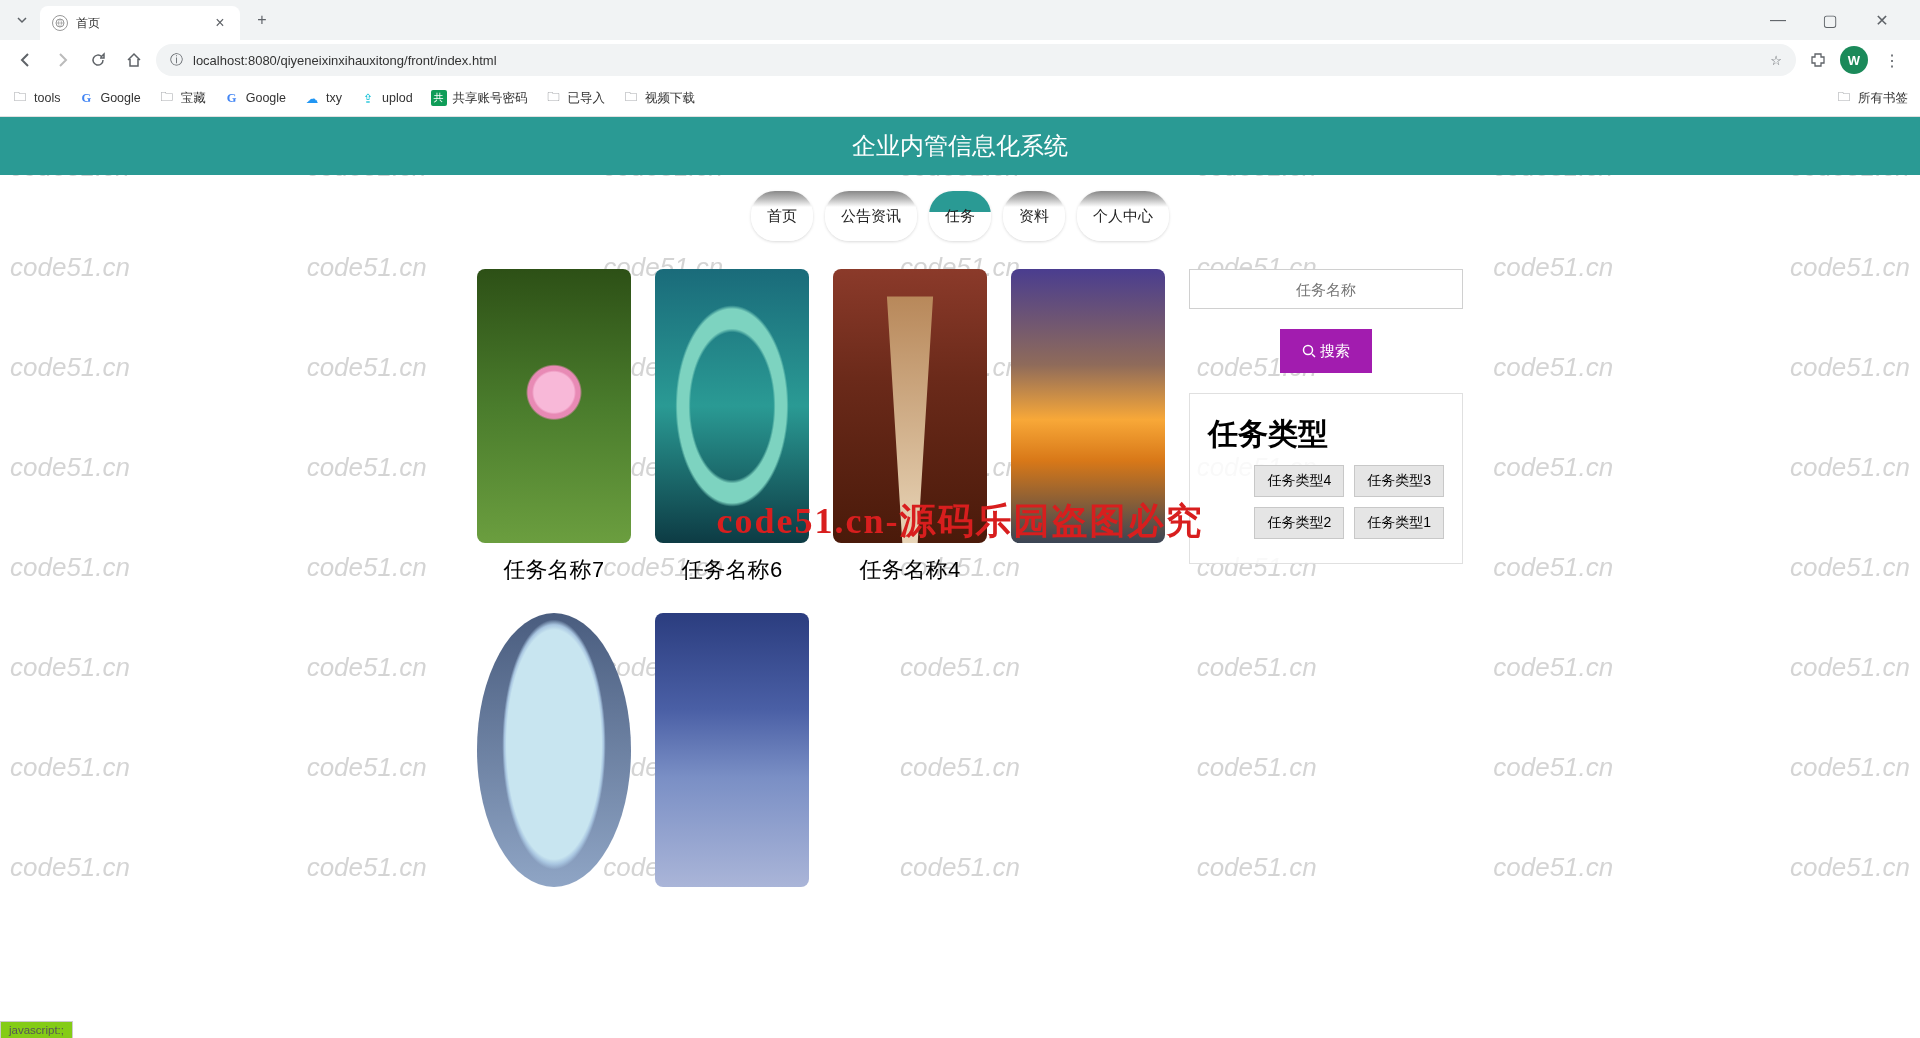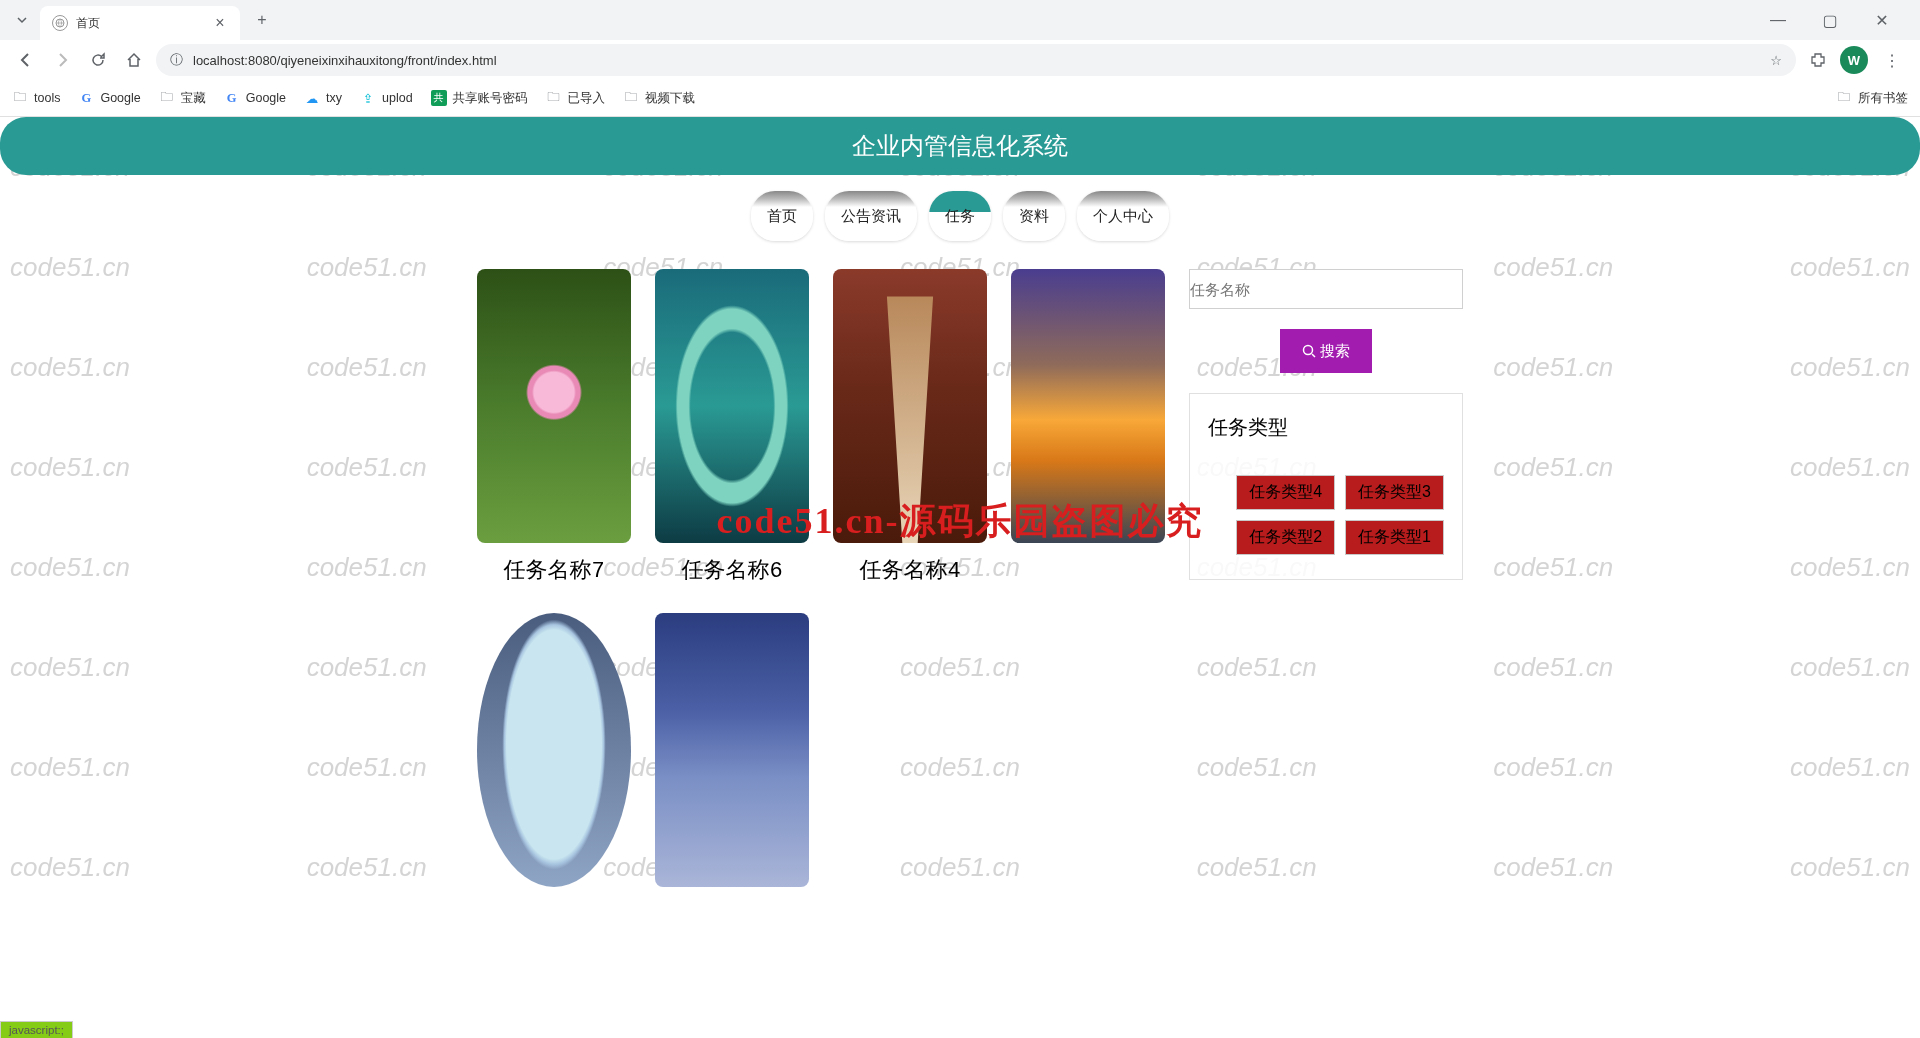--- a/index.html
+++ b/index.html
@@ -34,21 +34,21 @@
 .txy-i { color: #2196f3; }
 .up-i { color: #00bcd4; }
 .share-i { background: #0f9d58; color: #fff; border-radius: 2px; width: 16px; height: 16px; font-size: 10px; line-height: 16px; text-align: center; }
 .bm-spacer { flex: 1; }
 
 
 .page { position: relative; height: calc(1038px - 116px); overflow: auto; }
 .watermark-bg { position: absolute; inset: 0; z-index: 0; pointer-events: none; }
 .wm-row { display: flex; justify-content: space-between; padding: 0 10px; color: rgba(160,160,160,.45); font-size: 26px; font-family: SimSun, serif; font-style: italic; height: 100px; align-items: center; }
 
-.banner { position: relative; z-index: 2; height: 58px; background: #2a9a94; display: flex; align-items: center; justify-content: center; color: #fff; font-size: 24px; font-weight: 500; border-radius: 26px; }
+.banner { position: relative; z-index: 2; height: 58px; background: #2a9a94; display: flex; align-items: center; justify-content: center; color: #fff; font-size: 24px; font-weight: 500; }
 
 .nav-pills { position: relative; z-index: 2; display: flex; justify-content: center; gap: 12px; margin-top: 8px; padding: 8px 0; }
 .pill { min-width: 58px; height: 50px; border-radius: 24px; display: flex; align-items: center; justify-content: center; font-size: 15px; color: #222; cursor: pointer; padding: 0 16px; position: relative; background: linear-gradient(#888 0%, #bbb 16%, #fff 32%, #fff 100%); box-shadow: 0 1px 3px rgba(0,0,0,.15); }
 .pill.active { background: linear-gradient(#2a9a94 0%, #2a9a94 42%, #fff 42%, #fff 100%); }
 
 .content-wrap { position: relative; z-index: 2; display: flex; padding: 20px 0 40px; justify-content: center; gap: 24px; }
 .cards { display: grid; grid-template-columns: repeat(4, 154px); gap: 28px 24px; margin-left: 20px; }
 .card { cursor: pointer; }
 .thumb { width: 154px; height: 274px; border-radius: 8px; overflow: hidden; }
 .t1 { background: radial-gradient(circle at 50% 45%, #f8b8d8 0 20px, #e88ab5 22px 26px, transparent 28px), linear-gradient(#2d5016, #4a7c2c, #6b9e3f); }
@@ -56,26 +56,26 @@
 .t3 { background: linear-gradient(180deg, #3b4d8f 0%, #5a6db5 30%, #8fa0d1 55%, #c9b8cf 75%, #e8c5d0 100%); }
 .t4 { background: linear-gradient(#8b3a2a 0%, #6b2a1a 40%, #4a1a0a 100%); position: relative; }
 .t4::before { content: ""; position: absolute; left: 50%; top: 10%; bottom: 0; width: 50%; transform: translateX(-50%); background: linear-gradient(#b8885a, #e8d5b8); clip-path: polygon(20% 0, 80% 0, 60% 100%, 40% 100%); }
 .t5 { background: linear-gradient(180deg, #4a3d8f 0%, #8f6b5a 35%, #f8a838 55%, #d87818 70%, #3a4555 100%); }
 .t6 { background: radial-gradient(ellipse 70% 95% at 50% 48%, #c8e5f0 0 44%, #a8c5e0 46%, transparent 48%), linear-gradient(#4a5d7f, #8fa5c5); border-radius: 50% / 50%; }
 .t7 { background: linear-gradient(180deg, #2b3d7f 0%, #4a5fa5 35%, #7a8fc5 60%, #aab5d8 100%); }
 .card-title { text-align: center; font-size: 22px; font-family: Liberation Mono, monospace; margin-top: 12px; color: #000; }
 
 .sidebar { width: 274px; display: flex; flex-direction: column; gap: 20px; }
 .searchbox { border: 1px solid #d0d0d0; height: 40px; display: flex; align-items: center; justify-content: center; background: #fff; }
-.searchbox input { border: none; text-align: left; font-size: 15px; width: 100%; outline: none; color: #333; }
+.searchbox input { border: none; text-align: center; font-size: 15px; width: 100%; outline: none; color: #333; }
 .search-btn { align-self: center; background: #a21caf; color: #fff; border: none; height: 44px; padding: 0 22px; font-size: 15px; cursor: pointer; display: flex; align-items: center; gap: 4px; }
 .catbox { border: 1px solid #e0e0e0; padding: 20px 18px 24px; background: rgba(255,255,255,.85); }
-.cat-title { font-size: 20px; font-weight: 400; margin-bottom: 34px; }
+.cat-title { font-size: 30px; font-weight: 700; margin-bottom: 10px; }
 .tags { display: flex; flex-wrap: wrap; gap: 10px; justify-content: flex-end; }
-.tag { border: 1px solid #c8c8c8; padding: 6px 12px; font-size: 16px; cursor: pointer; background: #b91c1c; }
+.tag { border: 1px solid #c8c8c8; padding: 6px 12px; font-size: 14px; cursor: pointer; background: #e5e5e5; }
 
 .overlay-text { position: absolute; z-index: 5; left: 50%; top: 380px; transform: translateX(-50%); color: #d81e1e; font-size: 36px; font-family: SimSun, serif; font-weight: 600; pointer-events: none; white-space: nowrap; letter-spacing: 2px; }
 .status-bar { position: absolute; bottom: 0; left: 0; background: #84cc16; border: 1px solid #ccc; font-size: 11.5px; padding: 2px 8px; color: #555; z-index: 10; }
 
 svg { display: block; }
 </style>
 </head>
 <body>
 
 <div class="browser-top">

